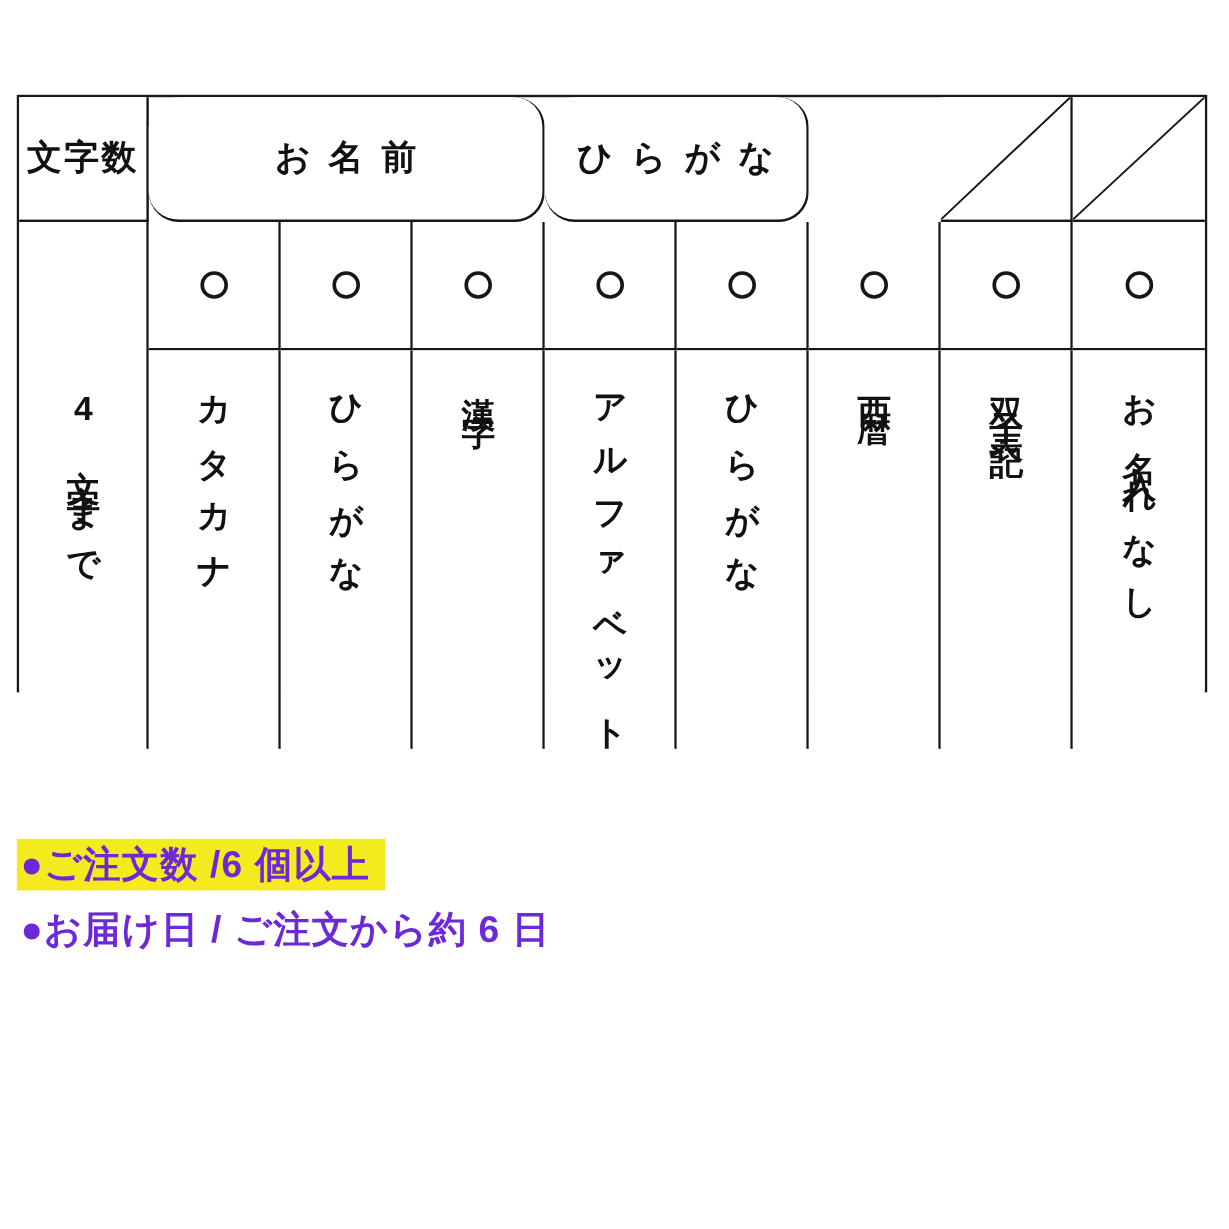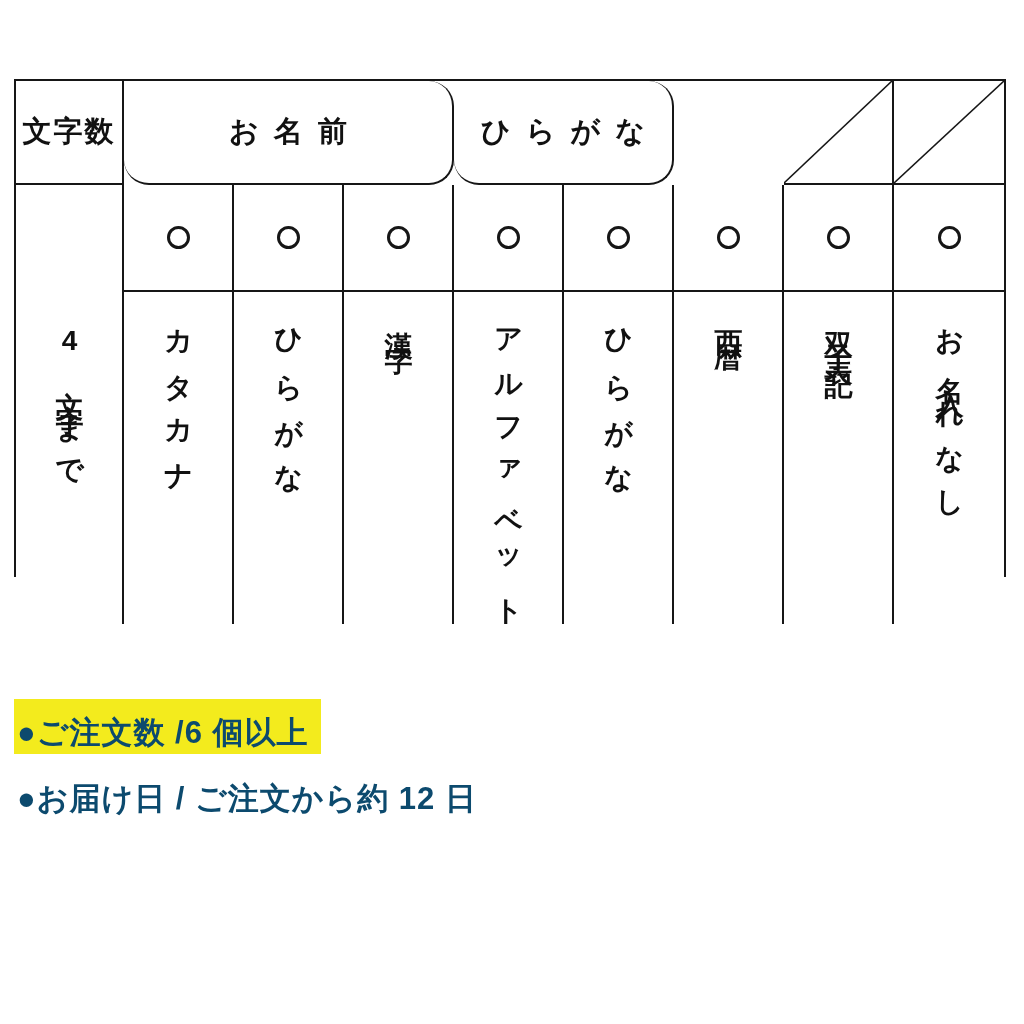--- a/index.html
+++ b/index.html
@@ -82,24 +82,24 @@
     left: 14px;
     top: 699px;
     display: flex;
     flex-direction: column;
     align-items: flex-start;
     gap: 11px;
   }
   .note {
     font-size: 31px;
     font-weight: 700;
-    color: #0c4a6e;
+    color: #6d28d9;
     line-height: 43px;
     letter-spacing: 1px;
-    padding: 12px 12px 0 3px;
+    padding: 0 12px 0 3px;
     white-space: nowrap;
   }
   .note.highlight { background: #f3eb1d; }
 </style>
 </head>
 <body>
 
 <div class="screen">
 
   <div class="spec-table">
@@ -174,16 +174,16 @@
       <span class="vtext">双子表記</span>
     </div>
     <div class="cell label-cell last-row last-col" style="grid-column:9; grid-row:3;">
       <span class="vtext">お名入れなし</span>
     </div>
 
   </div>
 
   <div class="notes">
     <div class="note highlight">●ご注文数 /6 個以上</div>
-    <div class="note">●お届け日 / ご注文から約 12 日</div>
+    <div class="note">●お届け日 / ご注文から約 6 日</div>
   </div>
 
 </div>
 
 </body></html>

